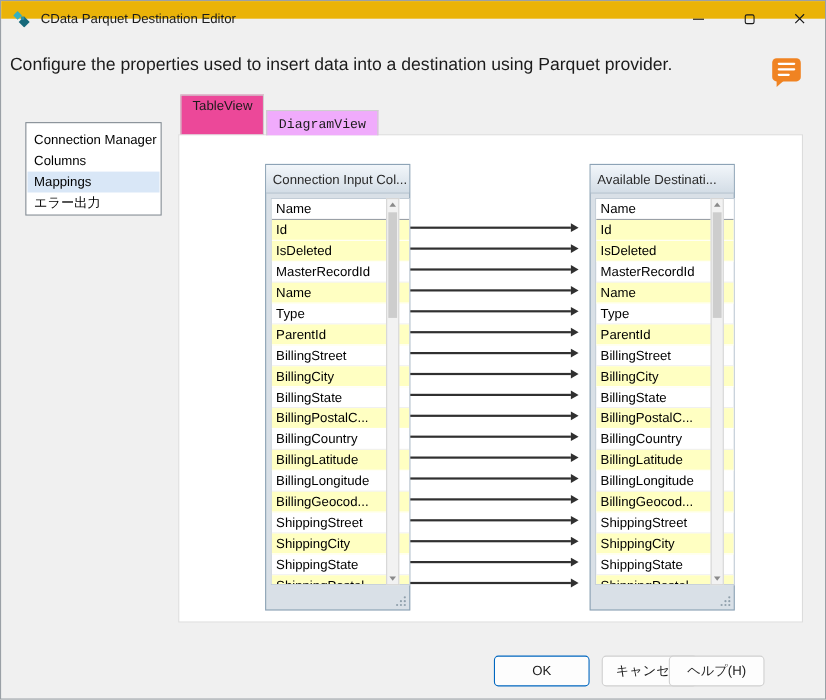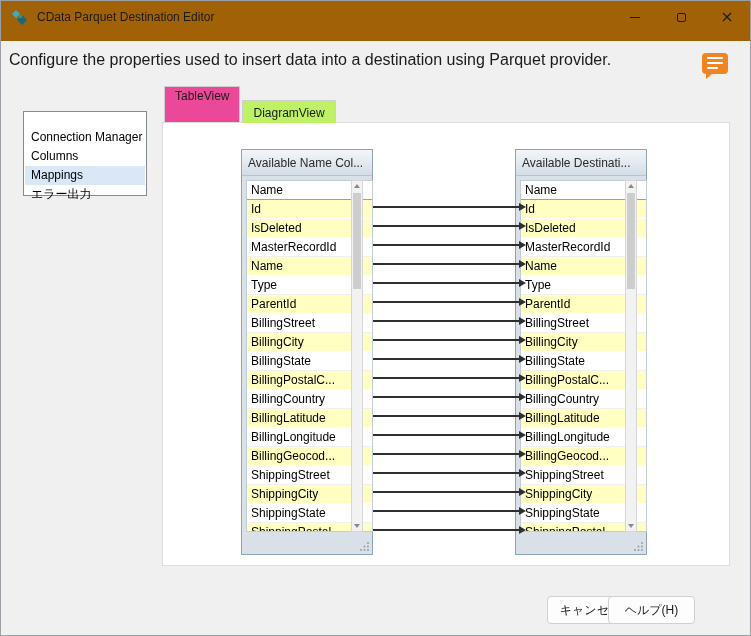--- a/index.html
+++ b/index.html
@@ -16,57 +16,57 @@
     width:751px;height:636px;
     font-family:"Liberation Sans","DejaVu Sans",sans-serif;
     background:#e8e8e8;
   }
   #dialog{
     position:relative;width:751px;height:636px;
     background:#f0f0f0;border:1px solid #9aa0a6;overflow:hidden;
   }
 
   
-  .titlebar{position:absolute;top:0;left:0;right:0;height:40px;background:#a16207;}
+  .titlebar{position:absolute;top:0;left:0;right:0;height:16px;background:#eab308;}
   .app-icon{position:absolute;left:11px;top:8px;width:16px;height:16px;}
   .title-text{position:absolute;left:36px;top:9px;font-size:12px;color:#1b1b1b;white-space:nowrap;}
   .winbtn{position:absolute;top:0;width:46px;height:32px;display:flex;align-items:center;justify-content:center;}
   #btn-min{right:92px}#btn-max{right:46px}#btn-close{right:0}
   .min-glyph{width:10px;height:1px;background:#1b1b1b;}
   .max-glyph{width:9px;height:9px;border:1px solid #1b1b1b;border-radius:2px;}
 
   
   .description{position:absolute;left:8px;top:50px;font-size:16px;color:#1b1b1b;white-space:nowrap;}
   .feedback{position:absolute;left:701px;top:52px;width:26px;height:21px;background:var(--feedback-icon);border-radius:4px;}
   .feedback i{position:absolute;left:5px;right:5px;height:2px;background:#fff;border-radius:1px;}
   .feedback i:nth-child(1){top:4px}
   .feedback i:nth-child(2){top:9px}
   .feedback i:nth-child(3){top:14px;right:10px}
   .feedback::after{content:"";position:absolute;left:4px;bottom:-5px;width:0;height:0;
     border-top:6px solid var(--feedback-icon);border-right:7px solid transparent;}
 
   
   .page-list{position:absolute;left:22px;top:110px;width:124px;height:85px;background:#fff;
-    border:1px solid #828a92;padding:16px 1px;}
+    border:1px solid #828a92;padding:6px 1px;}
   .side-item{height:19px;line-height:19px;padding:0 6px;font-size:12px;color:#000;white-space:nowrap;overflow:hidden;}
   .side-item.selected{background:var(--selection);}
 
   
   .tab-strip{position:absolute;left:163px;top:99px;height:23px;display:flex;align-items:flex-end;gap:2px;z-index:3;}
   .tab{font-size:12px;color:#1b1b1b;background:#ec4899;border:1px solid #cfcfcf;border-bottom:none;
     height:36px;line-height:19px;padding:0 10px;margin-bottom:1px;white-space:nowrap;}
-  .tab.active{background:#bef264;height:23px;line-height:24px;margin-bottom:0;position:relative;z-index:4;}
+  .tab.active{background:#f0abfc;height:23px;line-height:24px;margin-bottom:0;position:relative;z-index:4;font-family:Liberation Mono, monospace;}
   .content-panel{position:absolute;left:161px;top:121px;width:568px;height:444px;background:#ffffff;
     border:1px solid #dcdcdc;z-index:1;}
 
   
   .col-panel{position:absolute;top:148px;width:132px;height:406px;background:#d9e0e7;
     border:1px solid var(--panel-border);z-index:2;}
   #panel-input{left:240px}
-  #panel-dest{left:514px}
+  #panel-dest{left:535px}
   .panel-header{height:26px;line-height:26px;padding:0 6px;font-size:12px;color:#2a2a2a;
     background:linear-gradient(#f2f6fa,#d3dde6);border-bottom:1px solid #b6c4d0;
     white-space:nowrap;overflow:hidden;}
   .list-body{position:absolute;left:4px;top:30px;width:127px;height:352px;background:#fff;
     border:1px solid #c2ccd6;overflow:hidden;}
   .row{height:19px;line-height:18px;padding:0 4px;font-size:12px;color:#000;
     white-space:nowrap;overflow:hidden;border-bottom:1px solid #f0f0f0;}
   .row.head{border-bottom:1px solid #9aa0a6;background:#fff;}
   .row.hl{background:var(--row-highlight);border-bottom-color:#ffffff;}
   .panel-scroll{position:absolute;left:109px;top:30px;width:12px;height:352px;background:#f2f2f2;
@@ -131,21 +131,21 @@
       <div class="side-item">エラー出力</div>
     </div>
 
   <div class="tab-strip">
       <div class="tab">TableView</div>
       <div class="tab active">DiagramView</div>
     </div>
   <div class="content-panel"></div>
 
   <div class="col-panel" id="panel-input">
-    <div class="panel-header">Available Name Col...</div>
+    <div class="panel-header">Connection Input Col...</div>
     <div class="list-body">
         <div class="row head">Name</div>
         <div class="row hl">Id</div>
         <div class="row hl">IsDeleted</div>
         <div class="row">MasterRecordId</div>
         <div class="row hl">Name</div>
         <div class="row">Type</div>
         <div class="row hl">ParentId</div>
         <div class="row">BillingStreet</div>
         <div class="row hl">BillingCity</div>
@@ -227,16 +227,17 @@
       <div class="conn" style="top: 190px;"></div>
       <div class="conn" style="top: 209px;"></div>
       <div class="conn" style="top: 228px;"></div>
       <div class="conn" style="top: 247px;"></div>
       <div class="conn" style="top: 266px;"></div>
       <div class="conn" style="top: 285px;"></div>
       <div class="conn" style="top: 304px;"></div>
       <div class="conn" style="top: 323px;"></div>
     </div>
 
+  <button class="btn" id="btn-ok">OK</button>
   <button class="btn" id="btn-cancel">キャンセル</button>
   <button class="btn" id="btn-help">ヘルプ(H)</button>
 
 </div>
 
 </body></html>

